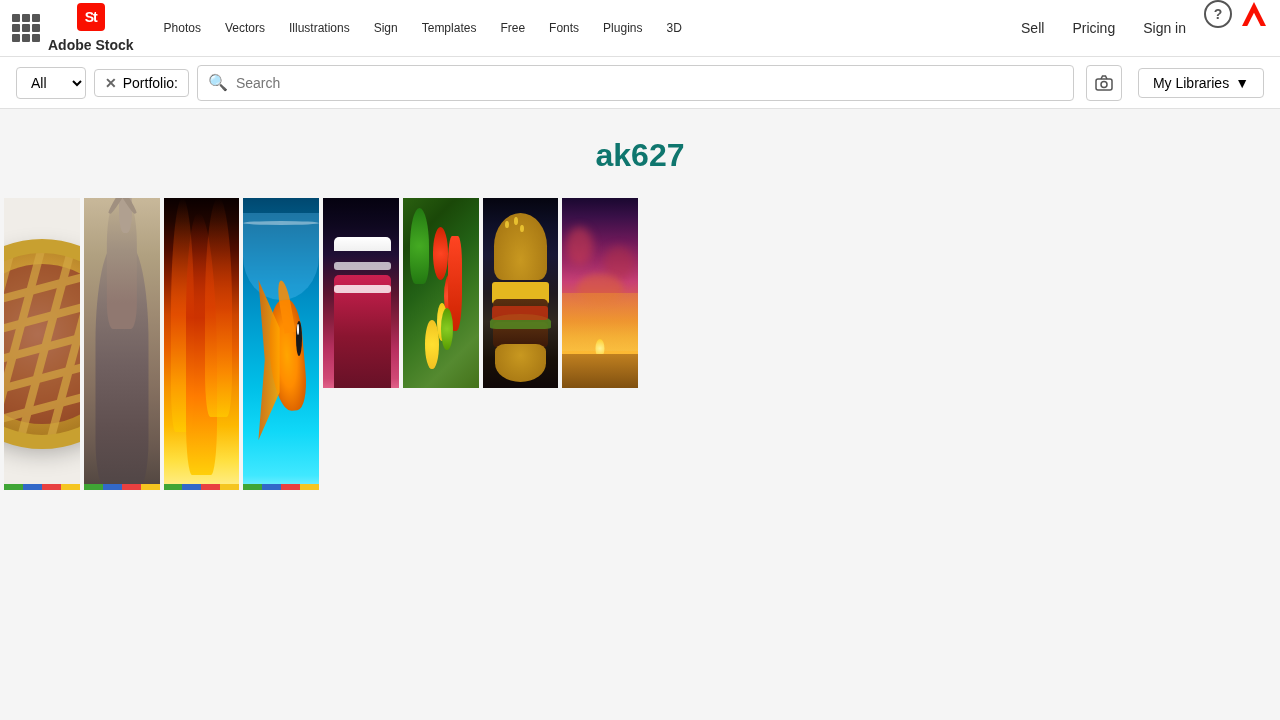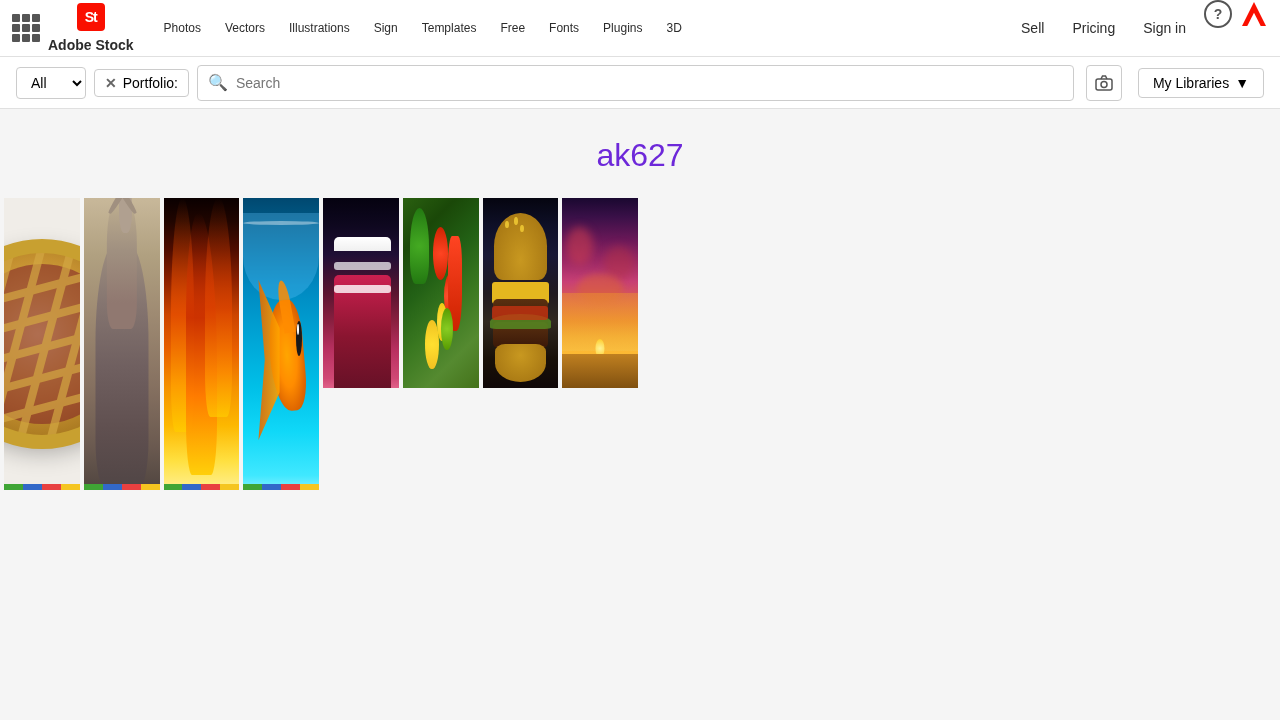--- a/index.html
+++ b/index.html
@@ -198,22 +198,22 @@
     }
 
     
     .page-title-section {
       background: #f5f5f5;
       text-align: center;
       padding: 28px 0 20px;
     }
     .page-title {
       font-size: 32px;
-      font-weight: 400;
-      color: #6d28d9;
+      font-weight: 700;
+      color: #0f766e;
     }
 
     
     .gallery {
       display: grid;
       grid-template-columns: 1fr 1fr 1fr 1fr;
       gap: 4px;
       padding: 4px;
       background: #f5f5f5;
     }

